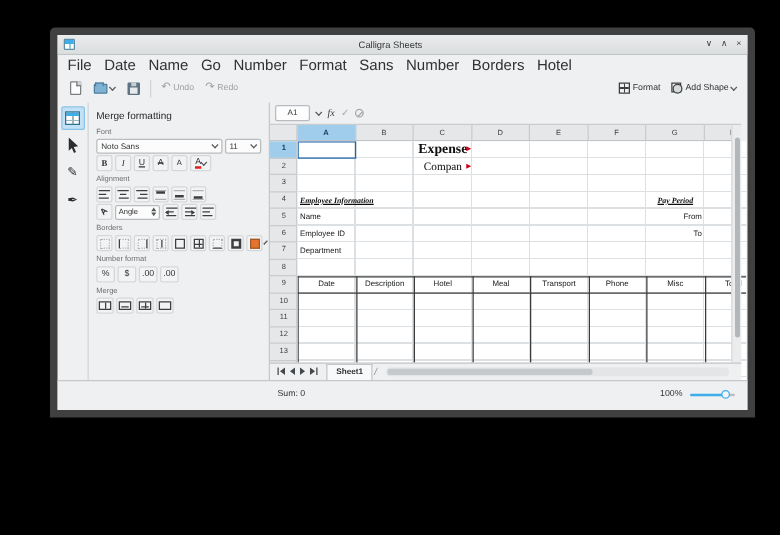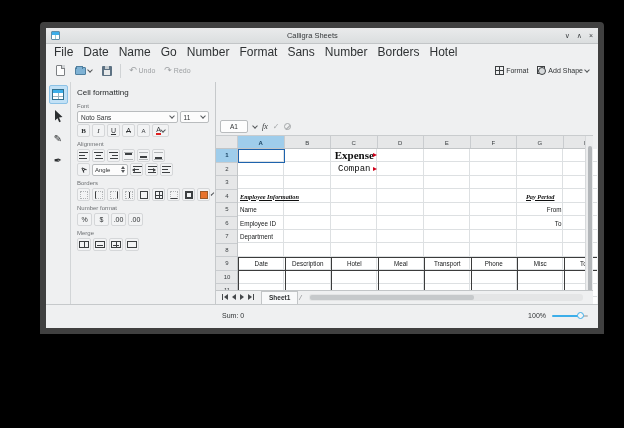--- a/index.html
+++ b/index.html
@@ -128,21 +128,21 @@
   .bd-v i::before { content:''; position:absolute; left:3px; top:0; bottom:0; width:1px; background:#3c3f41; }
   .bd-th i { border:2px solid #3c3f41; }
   .swatch { width:8px; height:8px; background:#e8732c; border:1px solid #9c5a28; }
   .num { width:15px; }
   .mg { width:14px; }
   .mgi { width:10px; height:7px; border:1px solid #3c3f41; position:relative; }
   .mgi.split::before { content:''; position:absolute; left:4px; top:0; bottom:0; width:1px; background:#3c3f41; }
   .mgi .hl { position:absolute; left:1px; right:1px; top:2.5px; height:1px; background:#3c3f41; }
 
   
-  .sheet { position:absolute; top:54px; left:170px; right:5px; bottom:24px; background:#eff0f1;margin-top:36px; }
+  .sheet { position:absolute; top:54px; left:170px; right:5px; bottom:24px; background:#eff0f1; }
   .fbar { position:absolute; top:0; left:0; right:0; height:18px; display:flex; align-items:center;
     padding:0 4px; gap:5px; border-bottom:1px solid #c9ccce; }
   .cellref { width:28px; height:13px; background:#fdfdfd; border:1px solid #b9bcbe; border-radius:2px;
     font-size:6.5px; color:#2f3234; display:flex; align-items:center; justify-content:center; }
   .fxi { font-family:"Liberation Serif","DejaVu Serif",serif; font-style:italic; font-size:8px; color:#2f3234; }
   .ok { font-family:"DejaVu Sans",sans-serif; font-size:8px; color:#a5a8aa; }
   .cancel { width:7px; height:7px; border:1px solid #a5a8aa; border-radius:50%; position:relative; }
   .cancel::after { content:''; position:absolute; left:0; top:2.5px; width:6px; height:1px;
     background:#a5a8aa; transform:rotate(-45deg); }
 
@@ -161,21 +161,21 @@
 
   .grid { position:absolute; left:22px; top:31px; width:359px; height:256.5px; background:#fff;
     overflow:hidden;
     background-image:
       repeating-linear-gradient(to right, transparent 0, transparent 45.5px, #dde0e2 45.5px, #dde0e2 46.5px),
       repeating-linear-gradient(to bottom, transparent 0, transparent 12.5px, #dde0e2 12.5px, #dde0e2 13.5px); }
   .tline { position:absolute; background:#3b3b3b; }
   .cell { position:absolute; font-size:6.5px; color:#17191a; line-height:13.5px;
     white-space:nowrap; padding:0 2px; }
   .c-title { font-family:"Liberation Serif","DejaVu Serif",serif; font-weight:bold; font-size:11px; color:#0d0d0d; }
-  .c-subtitle { font-family:Liberation Mono, monospace; font-size:9px; color:#0d0d0d; }
+  .c-subtitle { font-family:Liberation Serif, serif; font-size:9px; color:#0d0d0d; }
   .c-section { font-family:"Liberation Serif","DejaVu Serif",serif; font-weight:bold; font-style:italic;
     text-decoration:underline; font-size:6.3px; color:#0d0d0d; }
   .c-plain { font-size:6.3px; }
   .c-theader { font-size:6.3px; }
   .ovf { position:absolute; right:0.5px; top:50%; margin-top:-2.5px; width:0; height:0;
     border-top:2.5px solid transparent; border-bottom:2.5px solid transparent;
     border-left:4px solid #d0021b; }
   .sel-rect { position:absolute; left:0; top:0; width:47px; height:14px;
     border:1.5px solid #1e63ad; background:transparent; }
 
@@ -280,21 +280,21 @@
       </div>
       <div class="tool">
         <span class="glyph">✎</span>
       </div>
       <div class="tool">
         <span class="glyph">✒</span>
       </div>
     </div>
 
     <div class="dock">
-      <div class="dock-title">Cell formatting</div>
+      <div class="dock-title">Merge formatting</div>
 
       <div class="sec-label">Font</div>
       <div class="row">
         <div class="combo family">
           <span>Noto Sans</span>
           <span class="chev"></span>
         </div>
         <div class="combo size">
           <span>11</span>
           <span class="chev"></span>

